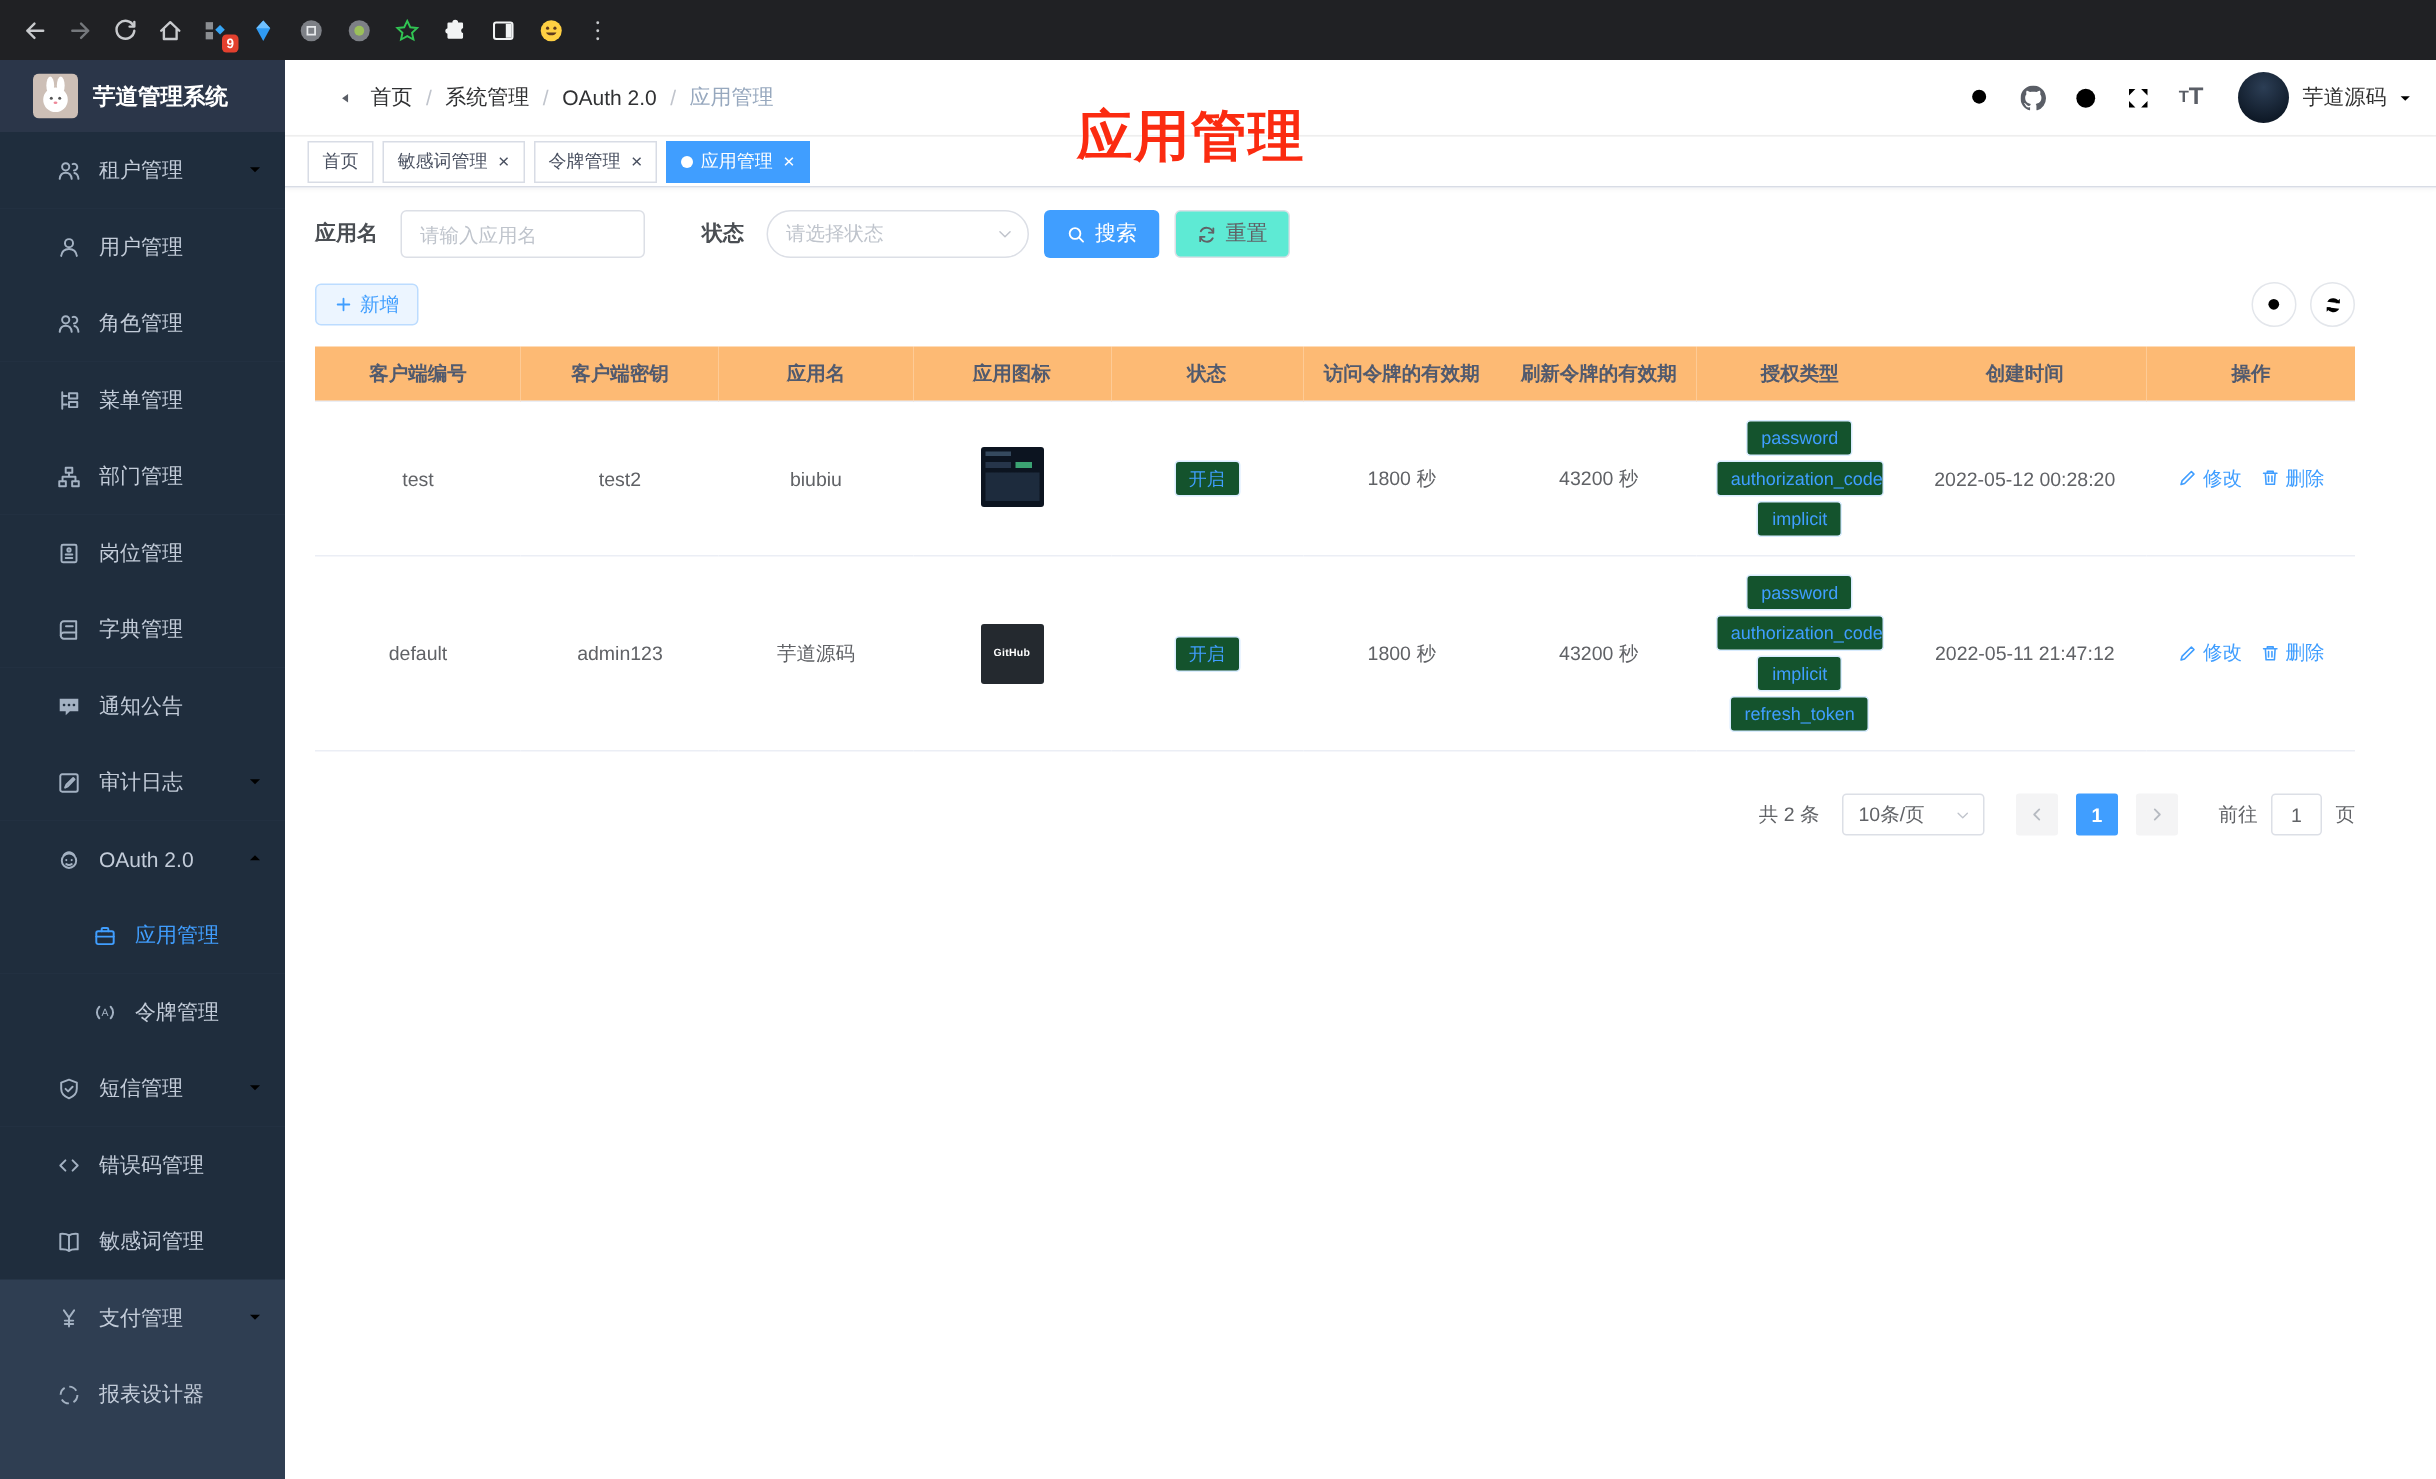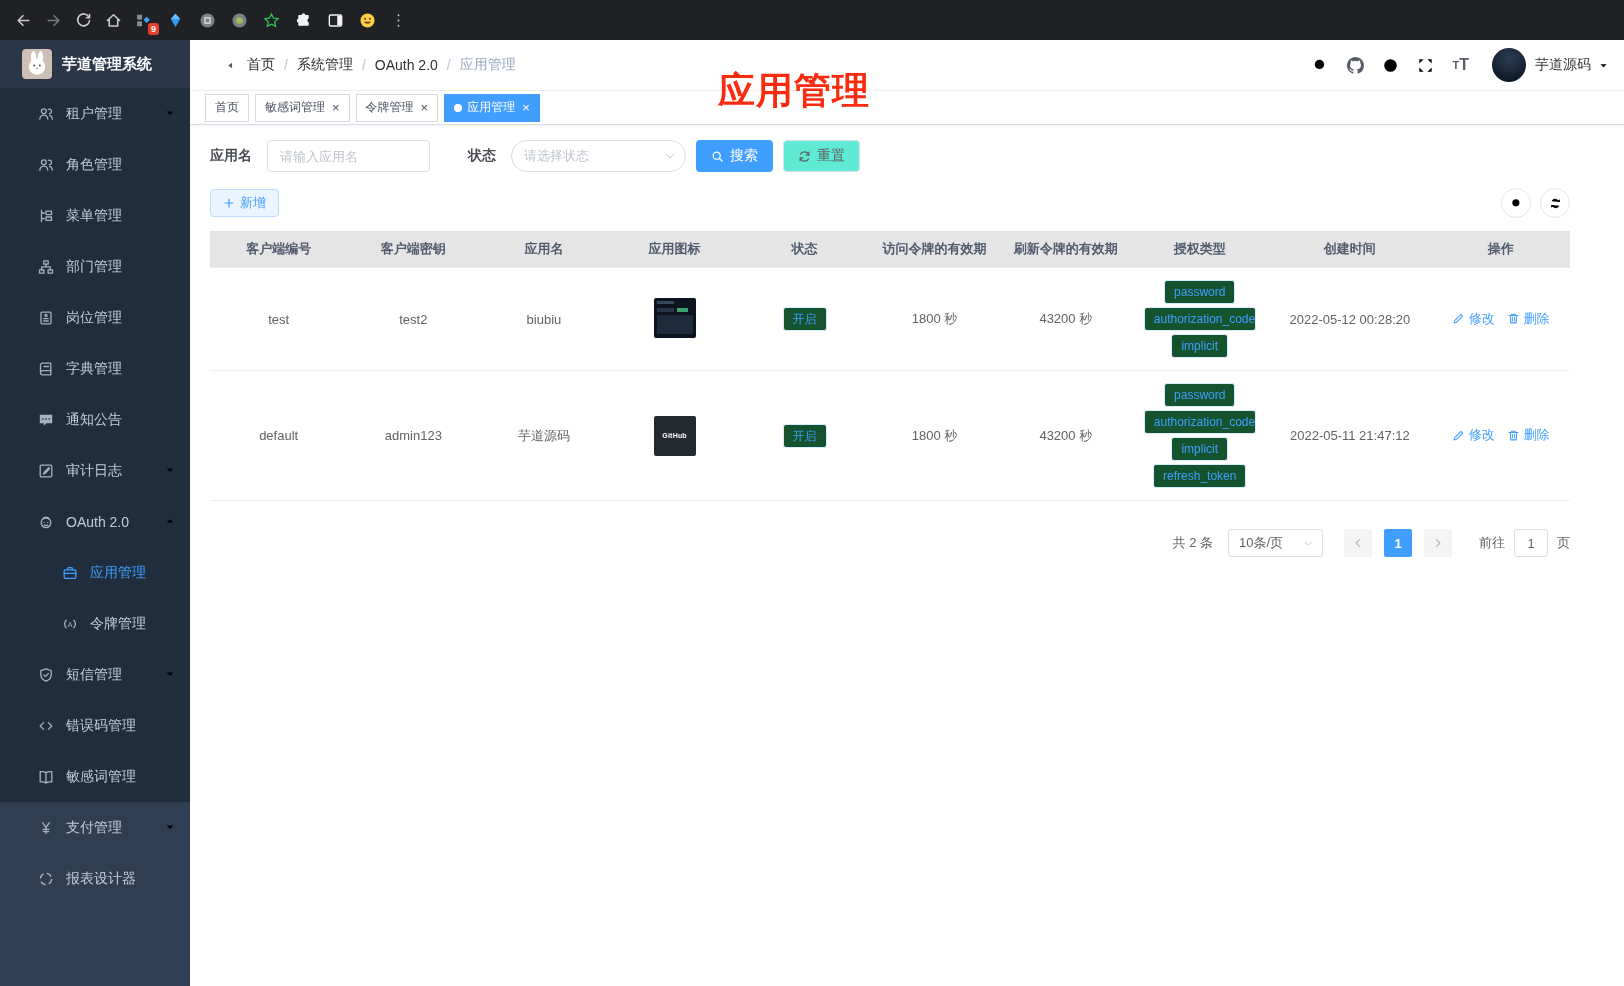--- a/index.html
+++ b/index.html
@@ -87,21 +87,21 @@
   .btn-plain{background:#5eead4;border-color:#dcdfe6;color:#606266;margin-left:10px;}
   .action-row{display:flex;align-items:center;justify-content:space-between;margin-bottom:13px;}
   .btn-add{height:28px;background:#ecf5ff;border:1px solid #bcdcff;color:#409eff;font-size:13px;padding:0 12px;border-radius:4px;display:inline-flex;align-items:center;gap:5px;cursor:pointer;font-family:inherit;}
   .btn-add .icon svg{width:12px;height:12px;stroke-width:1.6;}
   .circle-btns{display:flex;align-items:center;}
   .circle-btn{width:28px;height:28px;border-radius:50%;border:1px solid #e3e6eb;background:#fff;display:flex;align-items:center;justify-content:center;color:#5f6368;margin-left:9px;cursor:pointer;}
   .circle-btn svg{width:13px;height:13px;stroke-width:1.4;}
 
   
   table{width:100%;border-collapse:collapse;table-layout:fixed;text-align:center;font-size:13px;color:#606266;}
-  thead th{background:#e5e5e5;height:34px;font-weight:700;color:#515a6e;font-size:13px;border-bottom:1px solid #ebeef5;}
+  thead th{background:#fdba74;height:34px;font-weight:700;color:#515a6e;font-size:13px;border-bottom:1px solid #ebeef5;}
   tbody td{border-bottom:1px solid #ebeef5;padding:12px 0;vertical-align:middle;}
   th:nth-child(1){width:10.1%;} th:nth-child(2){width:9.7%;} th:nth-child(3){width:9.5%;}
   th:nth-child(4){width:9.7%;} th:nth-child(5){width:9.4%;} th:nth-child(6){width:9.7%;}
   th:nth-child(7){width:9.6%;} th:nth-child(8){width:10.1%;} th:nth-child(9){width:12%;} th:nth-child(10){width:10.2%;}
   .mini-tag{display:inline-block;height:24px;line-height:22px;box-sizing:border-box;padding:0 9px;background:#14532d;border:1px solid #d9ecff;border-radius:3px;color:#409eff;font-size:12px;max-width:112px;overflow:hidden;white-space:nowrap;vertical-align:middle;}
   .grants{display:flex;flex-direction:column;align-items:center;gap:3px;}
   .thumb{width:42px;height:40px;display:inline-flex;border-radius:2px;align-items:center;justify-content:center;}
   .thumb-dashboard{background:
       linear-gradient(#35495e,#35495e) no-repeat 3px 3px/17px 3px,
       linear-gradient(#3ba272,#3ba272) no-repeat 23px 10px/11px 4px,
@@ -235,20 +235,29 @@
             <svg viewBox="0 0 16 16">
               <circle cx="5.8" cy="5.2" r="2.4"></circle>
               <path d="M1.8 13.2c.3-2.6 2-4 4-4s3.7 1.4 4 4"></path>
               <path d="M10.4 3.4a2.2 2.2 0 1 1 .9 4.2M11.6 9.3c1.6.4 2.5 1.7 2.7 3.9"></path>
             </svg>
           </span>
           <span class="mi-label">租户管理</span>
           <span class="chev down"><svg viewBox="0 0 16 16">
               <path d="M3.5 6l4.5 4.5L12.5 6"></path>
             </svg></span>
+        </div>
+        <div class="menu-item dark">
+          <span class="icon">
+            <svg viewBox="0 0 16 16">
+              <circle cx="8" cy="5.1" r="2.7"></circle>
+              <path d="M2.8 13.6c.4-3 2.6-4.6 5.2-4.6s4.8 1.6 5.2 4.6"></path>
+            </svg>
+          </span>
+          <span class="mi-label">用户管理</span>
         </div>
         <div class="menu-item dark">
           <span class="icon">
             <svg viewBox="0 0 16 16">
               <circle cx="5.8" cy="5.2" r="2.4"></circle>
               <path d="M1.8 13.2c.3-2.6 2-4 4-4s3.7 1.4 4 4"></path>
               <path d="M10.4 3.4a2.2 2.2 0 1 1 .9 4.2M11.6 9.3c1.6.4 2.5 1.7 2.7 3.9"></path>
             </svg>
           </span>
           <span class="mi-label">角色管理</span>

